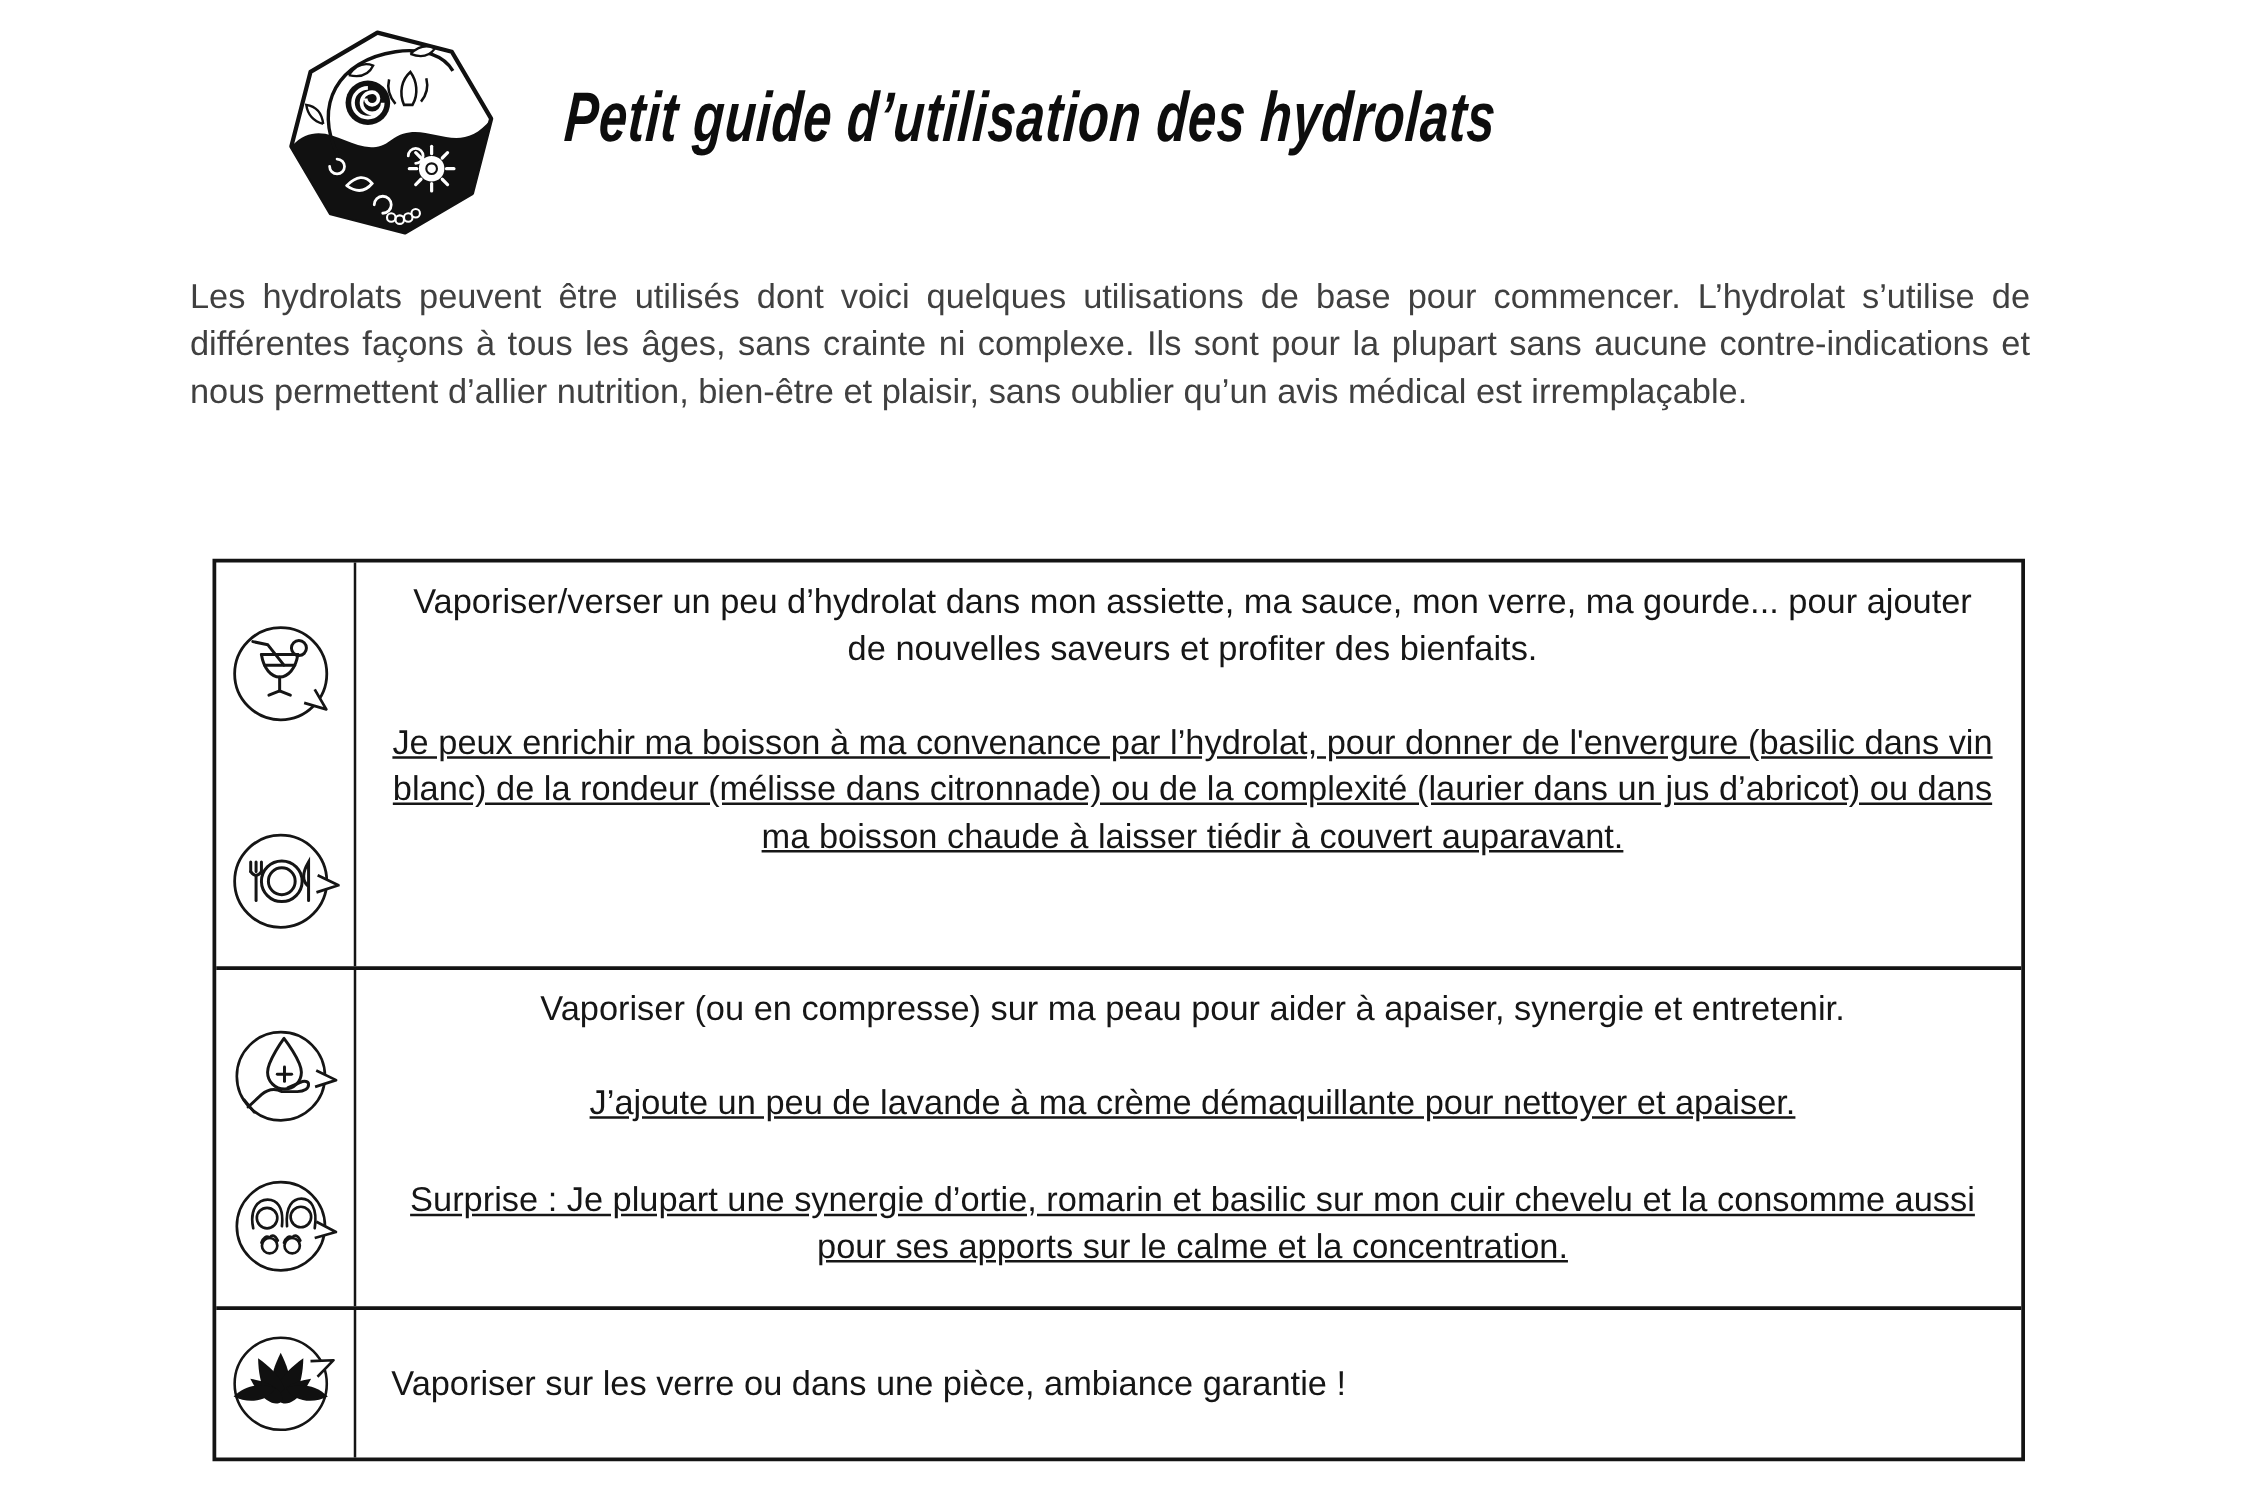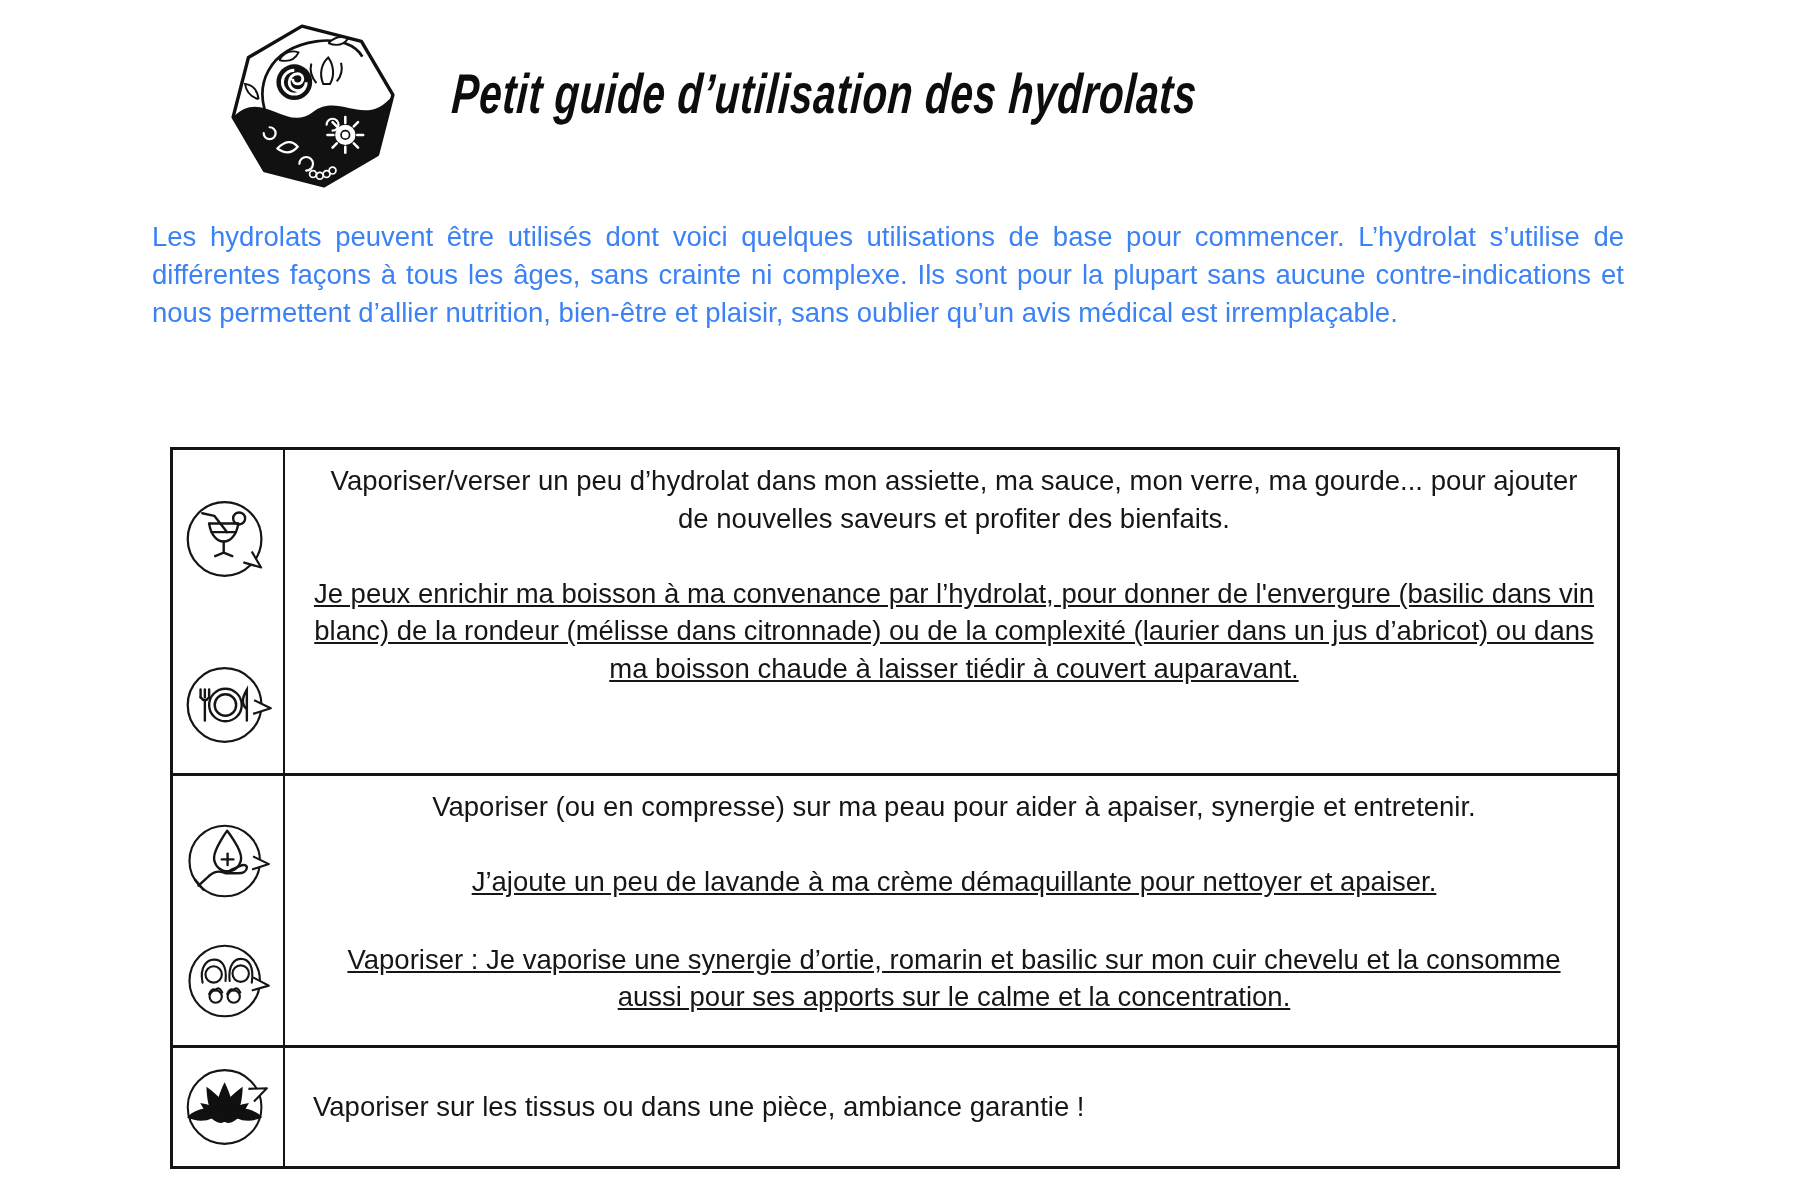--- a/index.html
+++ b/index.html
@@ -7,21 +7,21 @@
   .page{position:relative;width:1800px;height:1200px;background:#ffffff;overflow:hidden;}
 
   .logo{position:absolute;left:228px;top:20px;width:170px;height:172px;}
   .logo svg{width:100%;height:100%;}
 
   .title{position:absolute;left:452px;top:64px;margin:0;font-size:56px;line-height:60px;
          font-weight:bold;font-style:italic;color:#0d0d0d;white-space:nowrap;
          transform:skewX(-4deg) scaleX(0.72);transform-origin:left center;letter-spacing:1px;}
 
   .intro{position:absolute;left:152px;top:218px;width:1472px;margin:0;
-         font-size:27.5px;line-height:37.8px;text-align:justify;color:#3b82f6;}
+         font-size:27.5px;line-height:37.8px;text-align:justify;color:#404040;}
 
   .guide-table{position:absolute;left:170px;top:447px;width:1450px;box-sizing:border-box;
                border:3px solid #141414;background:#ffffff;}
   .trow{display:flex;box-sizing:border-box;}
   .trow + .trow{border-top:3px solid #141414;}
   .row-1{height:323px;}
   .row-2{height:272px;}
   .row-3{height:121px;}
 
   .icon-cell{flex:0 0 112px;width:112px;border-right:2.5px solid #141414;box-sizing:border-box;
@@ -170,21 +170,21 @@
               <path d="M 33 66 q 3 -8 8 -5 q 4 -5 8 3"></path>
               <circle cx="63" cy="69" r="7.5"></circle>
               <path d="M 55 66 q 3 -8 8 -5 q 4 -5 8 3"></path>
             </g>
           </svg>
         </div>
       </div>
       <div class="text-cell">
         <p class="center">Vaporiser (ou en compresse) sur ma peau pour aider à apaiser, synergie et entretenir.</p>
         <p>J’ajoute un peu de lavande à ma crème démaquillante pour nettoyer et apaiser.</p>
-        <p class="p3">Vaporiser : Je vaporise une synergie d’ortie, romarin et basilic sur mon cuir chevelu et la consomme aussi pour ses apports sur le calme et la concentration.</p>
+        <p class="p3">Surprise : Je plupart une synergie d’ortie, romarin et basilic sur mon cuir chevelu et la consomme aussi pour ses apports sur le calme et la concentration.</p>
       </div>
     </div>
 
     <div class="trow row-3">
       <div class="icon-cell">
         <div class="bubble">
           <svg viewBox="0 0 112 100">
             <circle cx="52" cy="50" r="43" fill="none" stroke="#151515" stroke-width="2.4"></circle>
             <g transform="rotate(-24 52 50)">
               <polygon points="84,41 108,50 84,59" fill="#ffffff"></polygon>
@@ -199,18 +199,18 @@
               <use href="#lp" transform="rotate(-28)"></use>
               <use href="#lp" transform="rotate(54) scale(0.78)"></use>
               <use href="#lp" transform="rotate(-54) scale(0.78)"></use>
               <path d="M -44 -4 C -33 -15 -18 -17 -5 -12 C -12 1 -30 3 -44 -4 Z"></path>
               <path d="M 44 -4 C 33 -15 18 -17 5 -12 C 12 1 30 3 44 -4 Z"></path>
             </g>
           </svg>
         </div>
       </div>
       <div class="text-cell">
-        <p>Vaporiser sur les tissus ou dans une pièce, ambiance garantie !</p>
+        <p>Vaporiser sur les verre ou dans une pièce, ambiance garantie !</p>
       </div>
     </div>
 
   </div>
 </div>
 
 </body></html>

